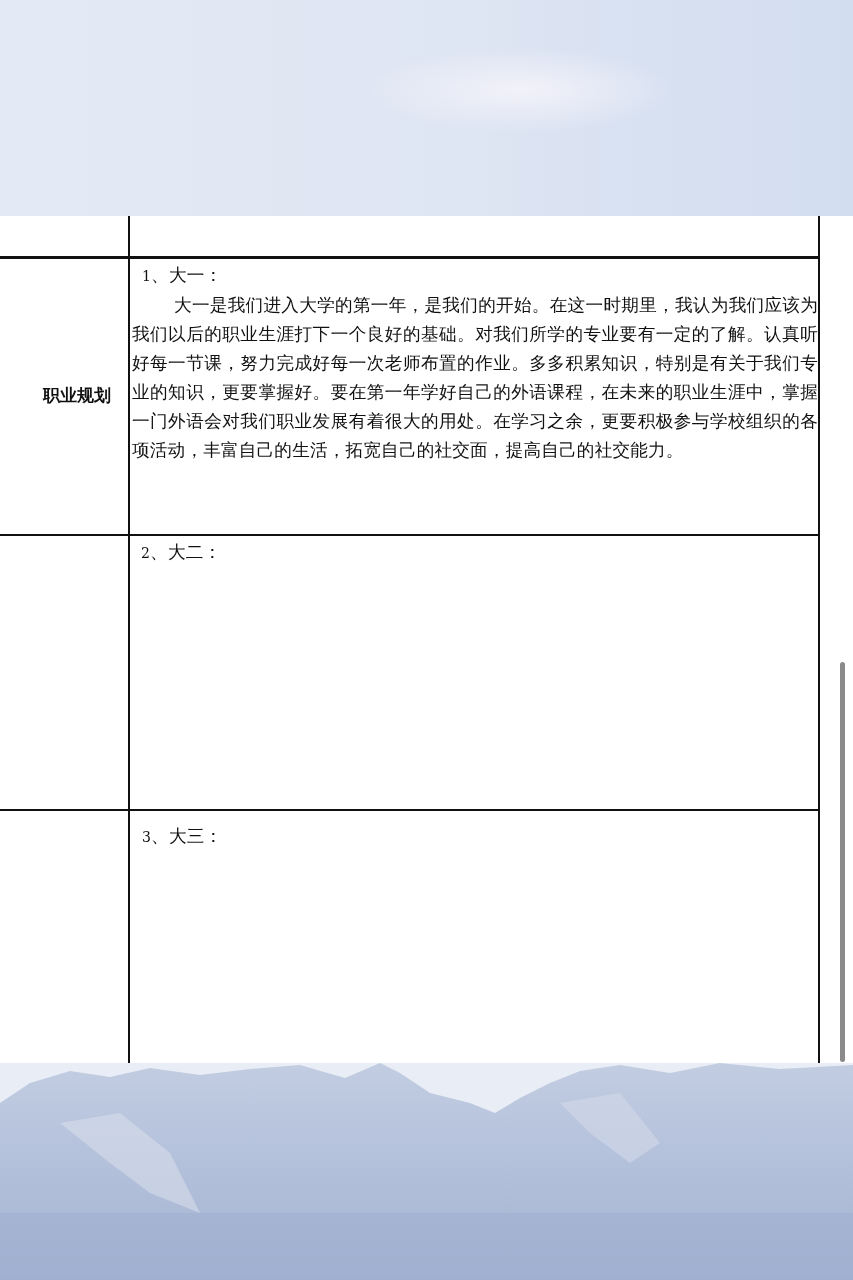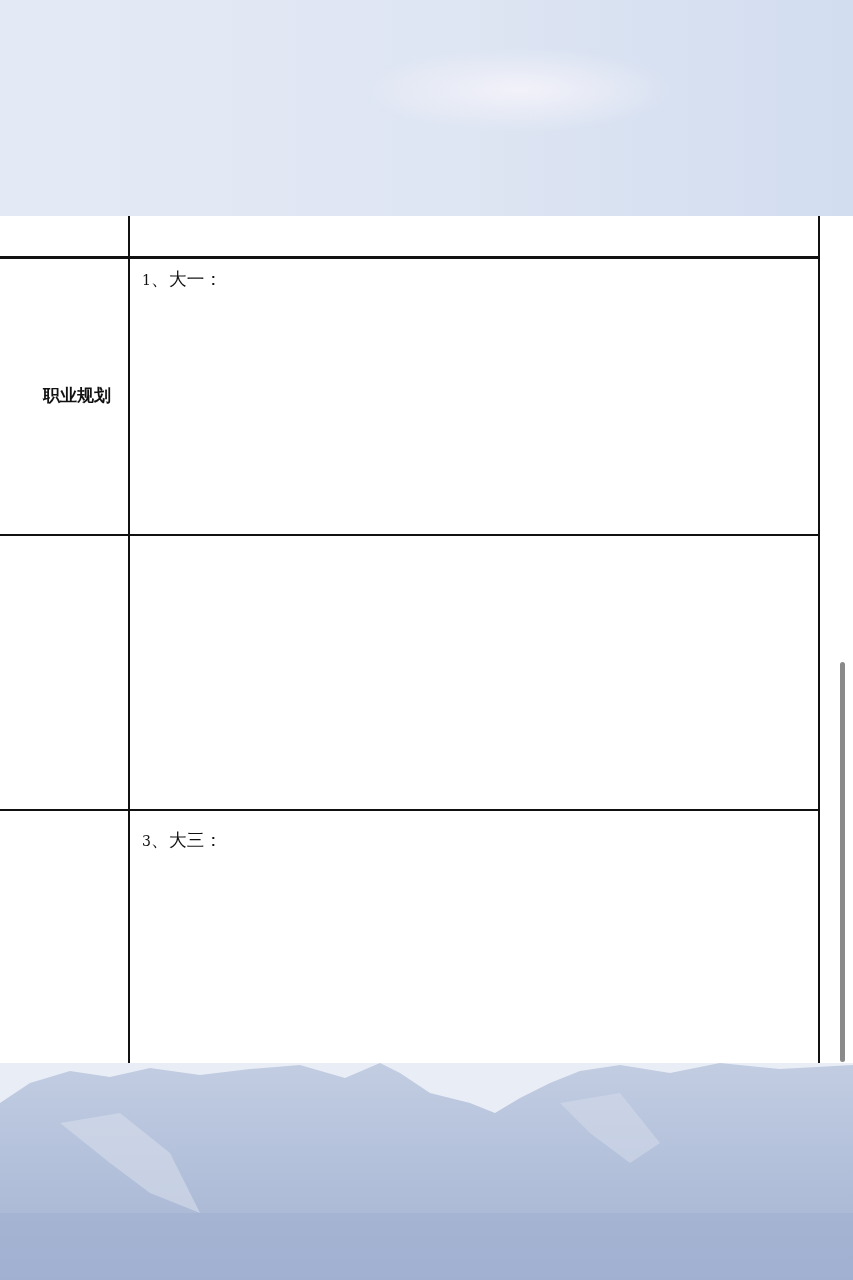--- a/index.html
+++ b/index.html
@@ -26,21 +26,21 @@
   }
   .vline { position: absolute; background: #111; }
   .hline { position: absolute; background: #111; }
   .label-cell {
     position: absolute; left: 0; width: 154px; text-align: center;
     font-weight: bold; font-size: 17px; color: #111;
   }
   .content {
     position: absolute; left: 132px; width: 686px;
     font-family: "DejaVu Sans", sans-serif;
-    font-size: 17.6px; line-height: 36px; color: #111;
+    font-size: 17.6px; line-height: 29px; color: #111;
     letter-spacing: 0.2px;
   }
   .content .heading { font-family: "DejaVu Serif", serif; }
   .content .heading .num { font-size: 14px; }
   .content p { margin: 0; text-align: justify; }
   .scrollbar {
     position: absolute; left: 840px; top: 662px; width: 5px; height: 400px;
     background: #8a8a8a; border-radius: 3px;
   }
 </style>
@@ -57,23 +57,27 @@
   <div class="hline" style="left:0; top:40px; width:820px; height:3px;"></div>
   <div class="hline" style="left:0; top:318px; width:820px; height:2px;"></div>
   <div class="hline" style="left:0; top:593px; width:820px; height:2px;"></div>
 
   <div class="label-cell" style="top:168px;">职业规划</div>
 
   <div class="content" style="top:45px;">
     <div class="heading" style="padding-left:10px;">
       <span class="num">1</span><span>、</span><span>大一：</span>
     </div>
+    <p style="text-indent:42px;">大一是我们进入大学的第一年，是我们的开始。在这一时期里，我认为我们应该为我们以后的职业生涯打下一个良好的基础。对我们所学的专业要有一定的了解。认真听好每一节课，努力完成好每一次老师布置的作业。多多积累知识，特别是有关于我们专业的知识，更要掌握好。要在第一年学好自己的外语课程，在未来的职业生涯中，掌握一门外语会对我们职业发展有着很大的用处。在学习之余，更要积极参与学校组织的各项活动，丰富自己的生活，拓宽自己的社交面，提高自己的社交能力。</p>
   </div>
 
   <div class="content" style="top:322px; left:141px; width:677px;">
+    <div class="heading">
+      <span class="num">2</span><span>、</span><span>大二：</span>
+    </div>
   </div>
 
   <div class="content" style="top:606px;">
     <div class="heading" style="padding-left:10px;">
       <span class="num">3</span><span>、</span><span>大三：</span>
     </div>
   </div>
 </div>
 
 <div class="scrollbar"></div>

